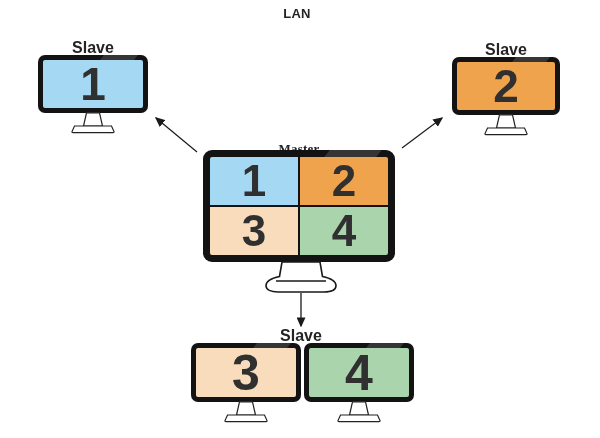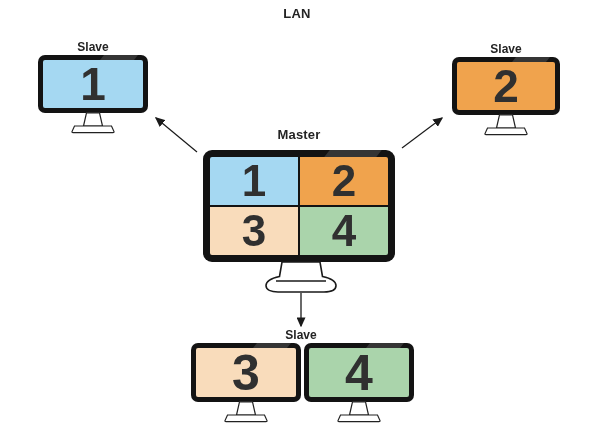--- a/index.html
+++ b/index.html
@@ -2,21 +2,21 @@
 <html><head>
 <meta charset="utf-8">
 <style>
   * { margin:0; padding:0; box-sizing:border-box; }
   html,body { background:#ffffff; }
   body { font-family:"Liberation Sans", sans-serif; }
 
   .canvas { position:relative; width:600px; height:438px; background:#ffffff; overflow:hidden; }
 
   .lbl { position:absolute; text-align:center; font-weight:bold; color:#242424; line-height:13px; }
-  .lbl-sm { font-size:12px; }
+  .lbl-sm { font-size:16px; }
   .lbl-lg { font-size:13px; letter-spacing:0.2px; }
 
   .frame {
     position:absolute;
     background:#131313;
     border-radius:7px;
     padding:5px;
     overflow:hidden;
   }
   .frame-master { border-radius:9px; padding:7px; }
@@ -90,21 +90,21 @@
     <span class="glare"></span>
     <div class="screen" style="background-color: rgb(240, 163, 77);">
       <span class="digit d46">2</span>
     </div>
   </div>
   <svg class="stand" style="left:484px; top:114px;" width="44" height="22" viewBox="0 0 44 22">
     <path d="M15.5,0.8 L28.5,0.8 L31.5,14 L12.5,14 Z" fill="#fff" stroke="#222" stroke-width="1.2"></path>
     <path d="M3.5,14 L40.5,14 L43,19.6 Q43.2,20.6 42,20.6 L2,20.6 Q0.8,20.6 1,19.6 Z" fill="#fff" stroke="#222" stroke-width="1.2"></path>
   </svg>
 
-  <div class="lbl lbl-lg" style="left:203px; top:128px; width:192px;">Master</div>
+  <div class="lbl lbl-lg" style="left:203px; top:142px; width:192px;font-family:Liberation Serif, serif;">Master</div>
   <div class="frame frame-master" style="left:203px; top:150px; width:192px; height:112px;">
     <span class="glare"></span>
     <div class="mscreen">
       <div class="quad" style="background-color: rgb(165, 216, 242);">
         <span class="digit d44">1</span>
       </div>
       <div class="quad" style="background-color: rgb(240, 163, 77);">
         <span class="digit d44">2</span>
       </div>
       <div class="quad" style="background-color: rgb(249, 220, 187);">

